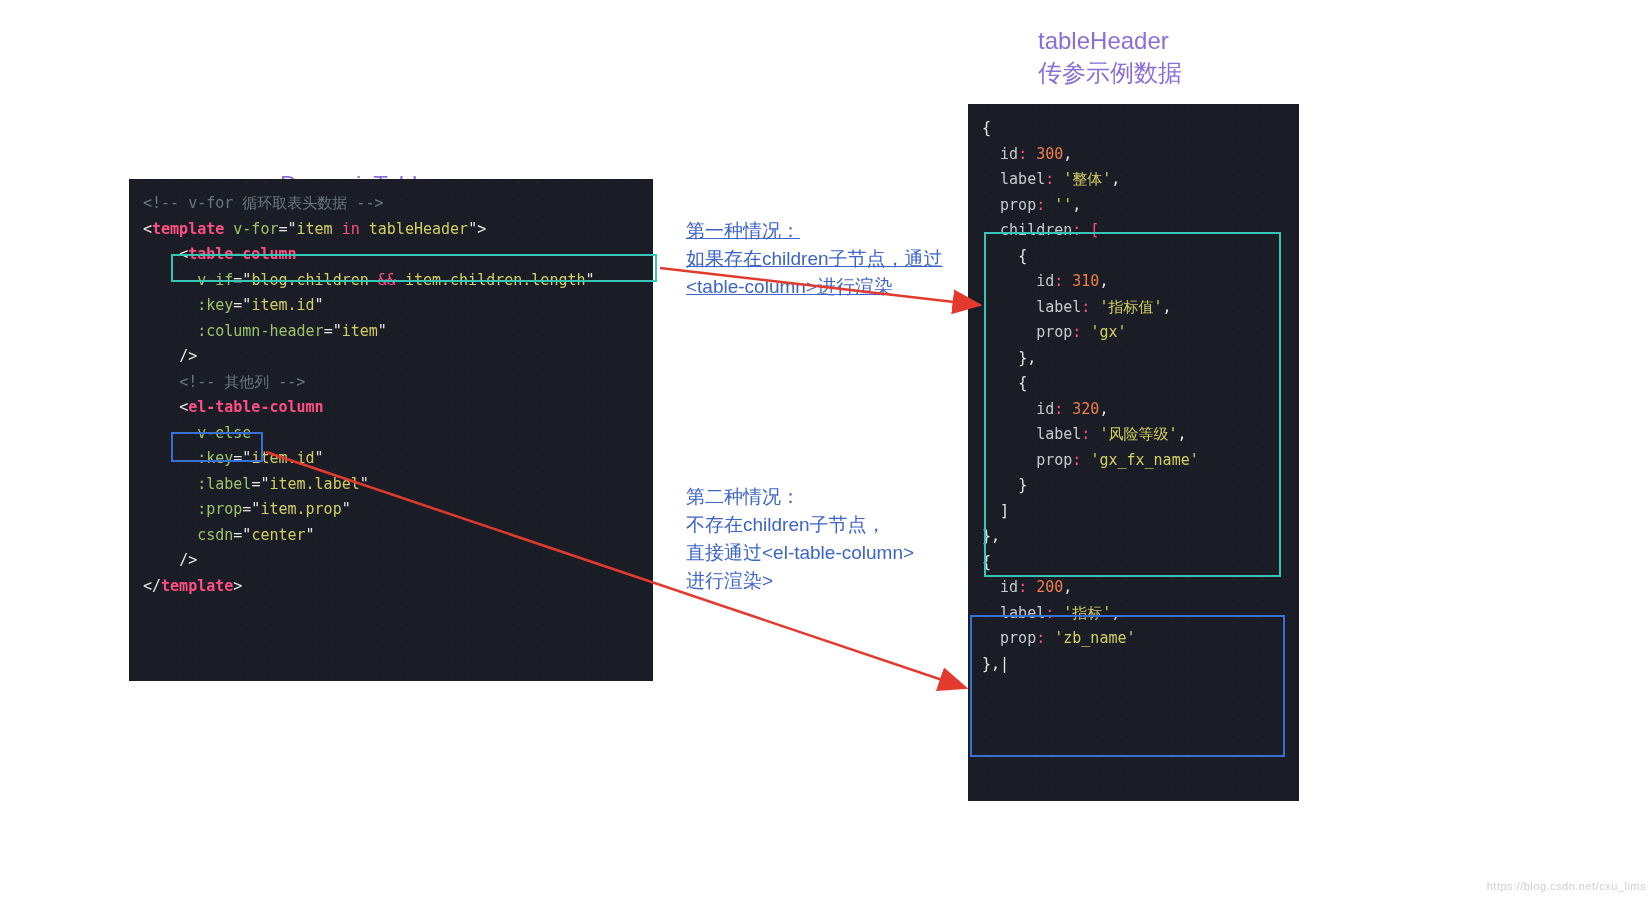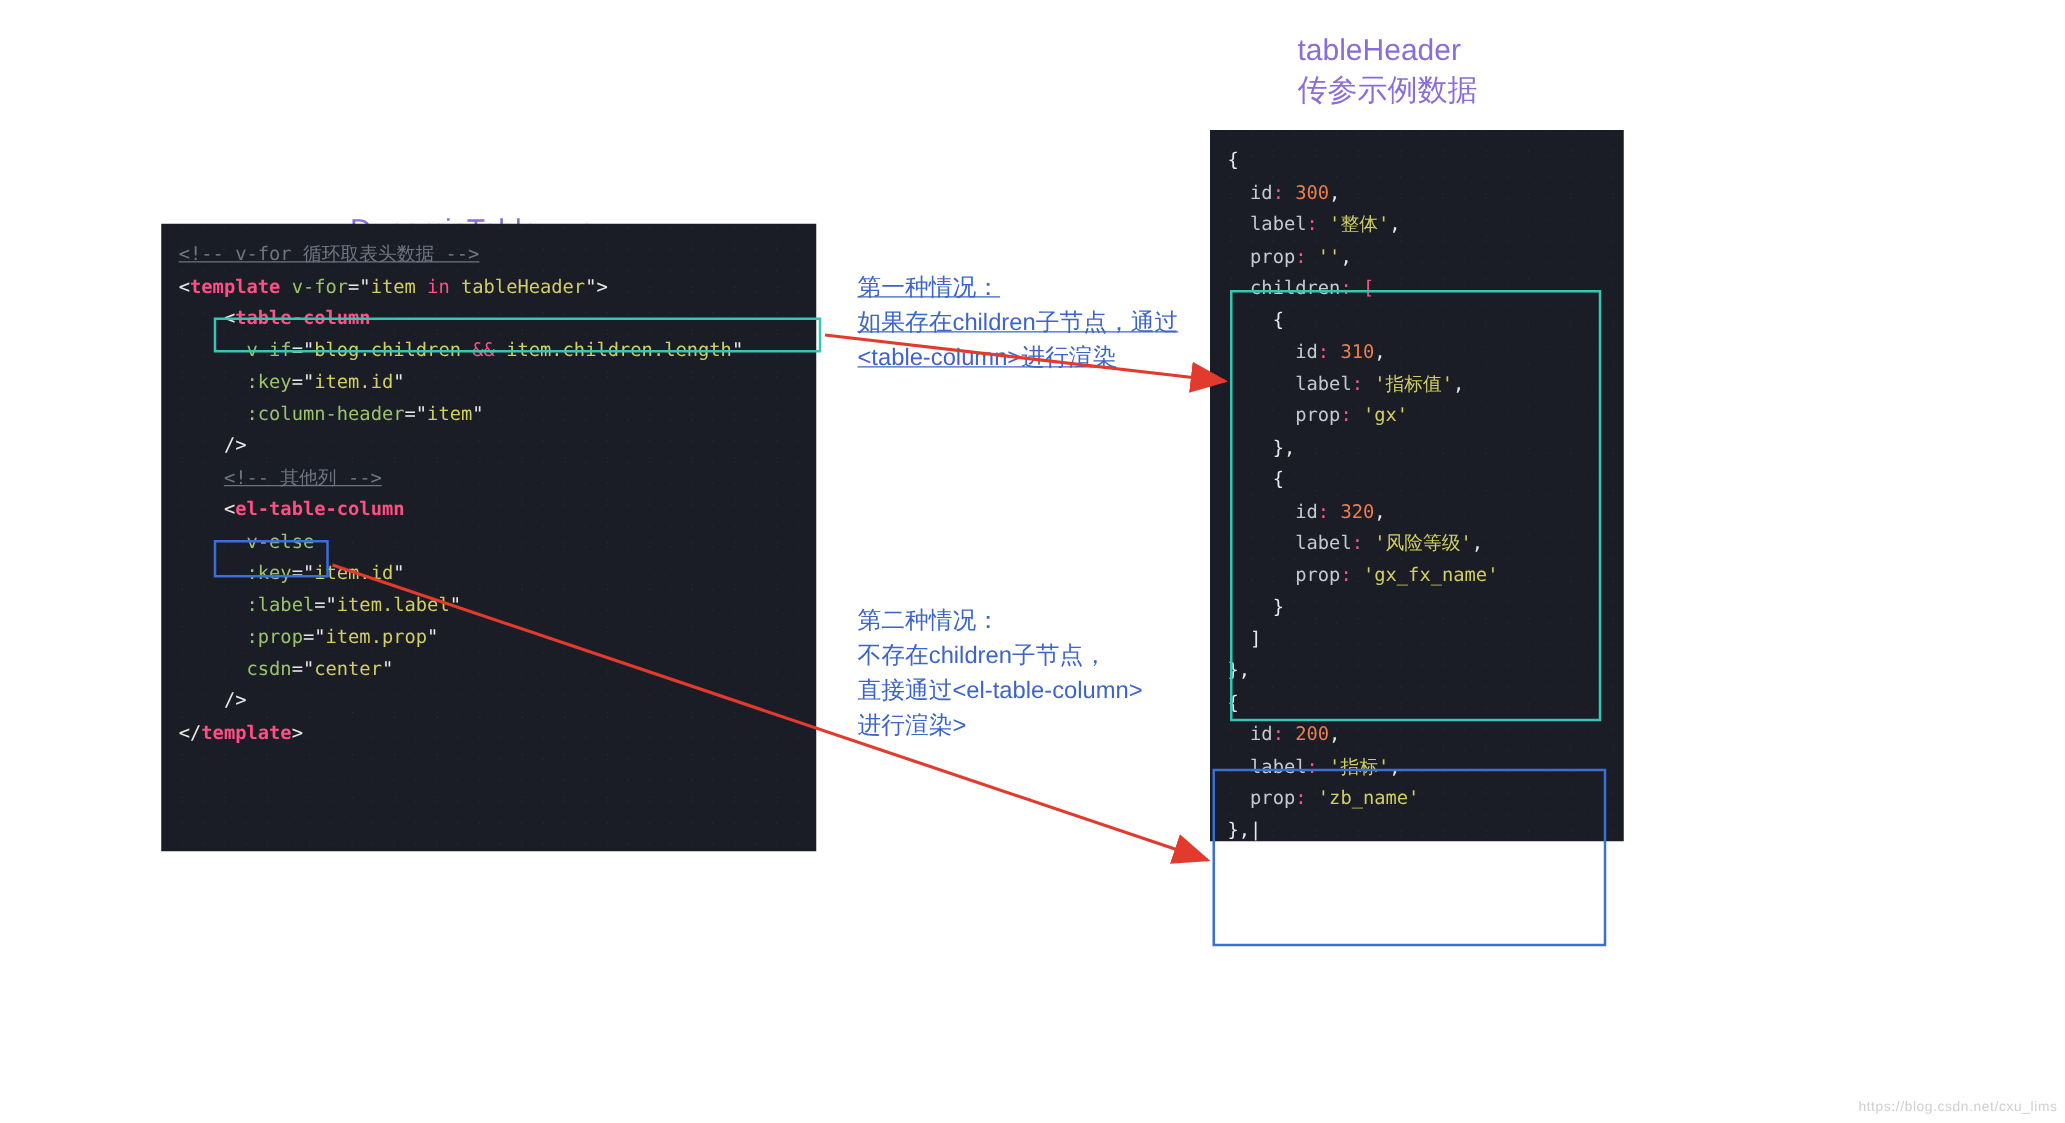--- a/index.html
+++ b/index.html
@@ -30,23 +30,23 @@
     background-size: 34px 34px, 17px 17px;
     background-position: 0 0, 8px 12px;
     color: #e8e8e8;
     font-size: 15px;
     line-height: 25.5px;
     padding: 12px 14px;
     box-sizing: border-box;
     white-space: pre;
   }
   #left-panel { left: 129px; top: 179px; width: 524px; height: 502px; }
-  #right-panel { left: 968px; top: 104px; width: 331px; height: 569px; }
+  #right-panel { left: 968px; top: 104px; width: 331px; height: 697px; }
 
-  .tok-comment { color: #6d7580; text-decoration: underline; }
+  .tok-comment { color: #6d7580; }
   .tok-punct   { color: #e8e8e8; }
   .tok-tag     { color: #ff4f84; font-weight: bold; }
   .tok-attr    { color: #9bc36a; }
   .tok-str     { color: #d1cf61; }
   .tok-op      { color: #ff4f84; }
   .tok-key     { color: #c7c9d1; }
   .tok-num     { color: #ef7e4f; }
 
   .hl-box {
     position: absolute;

